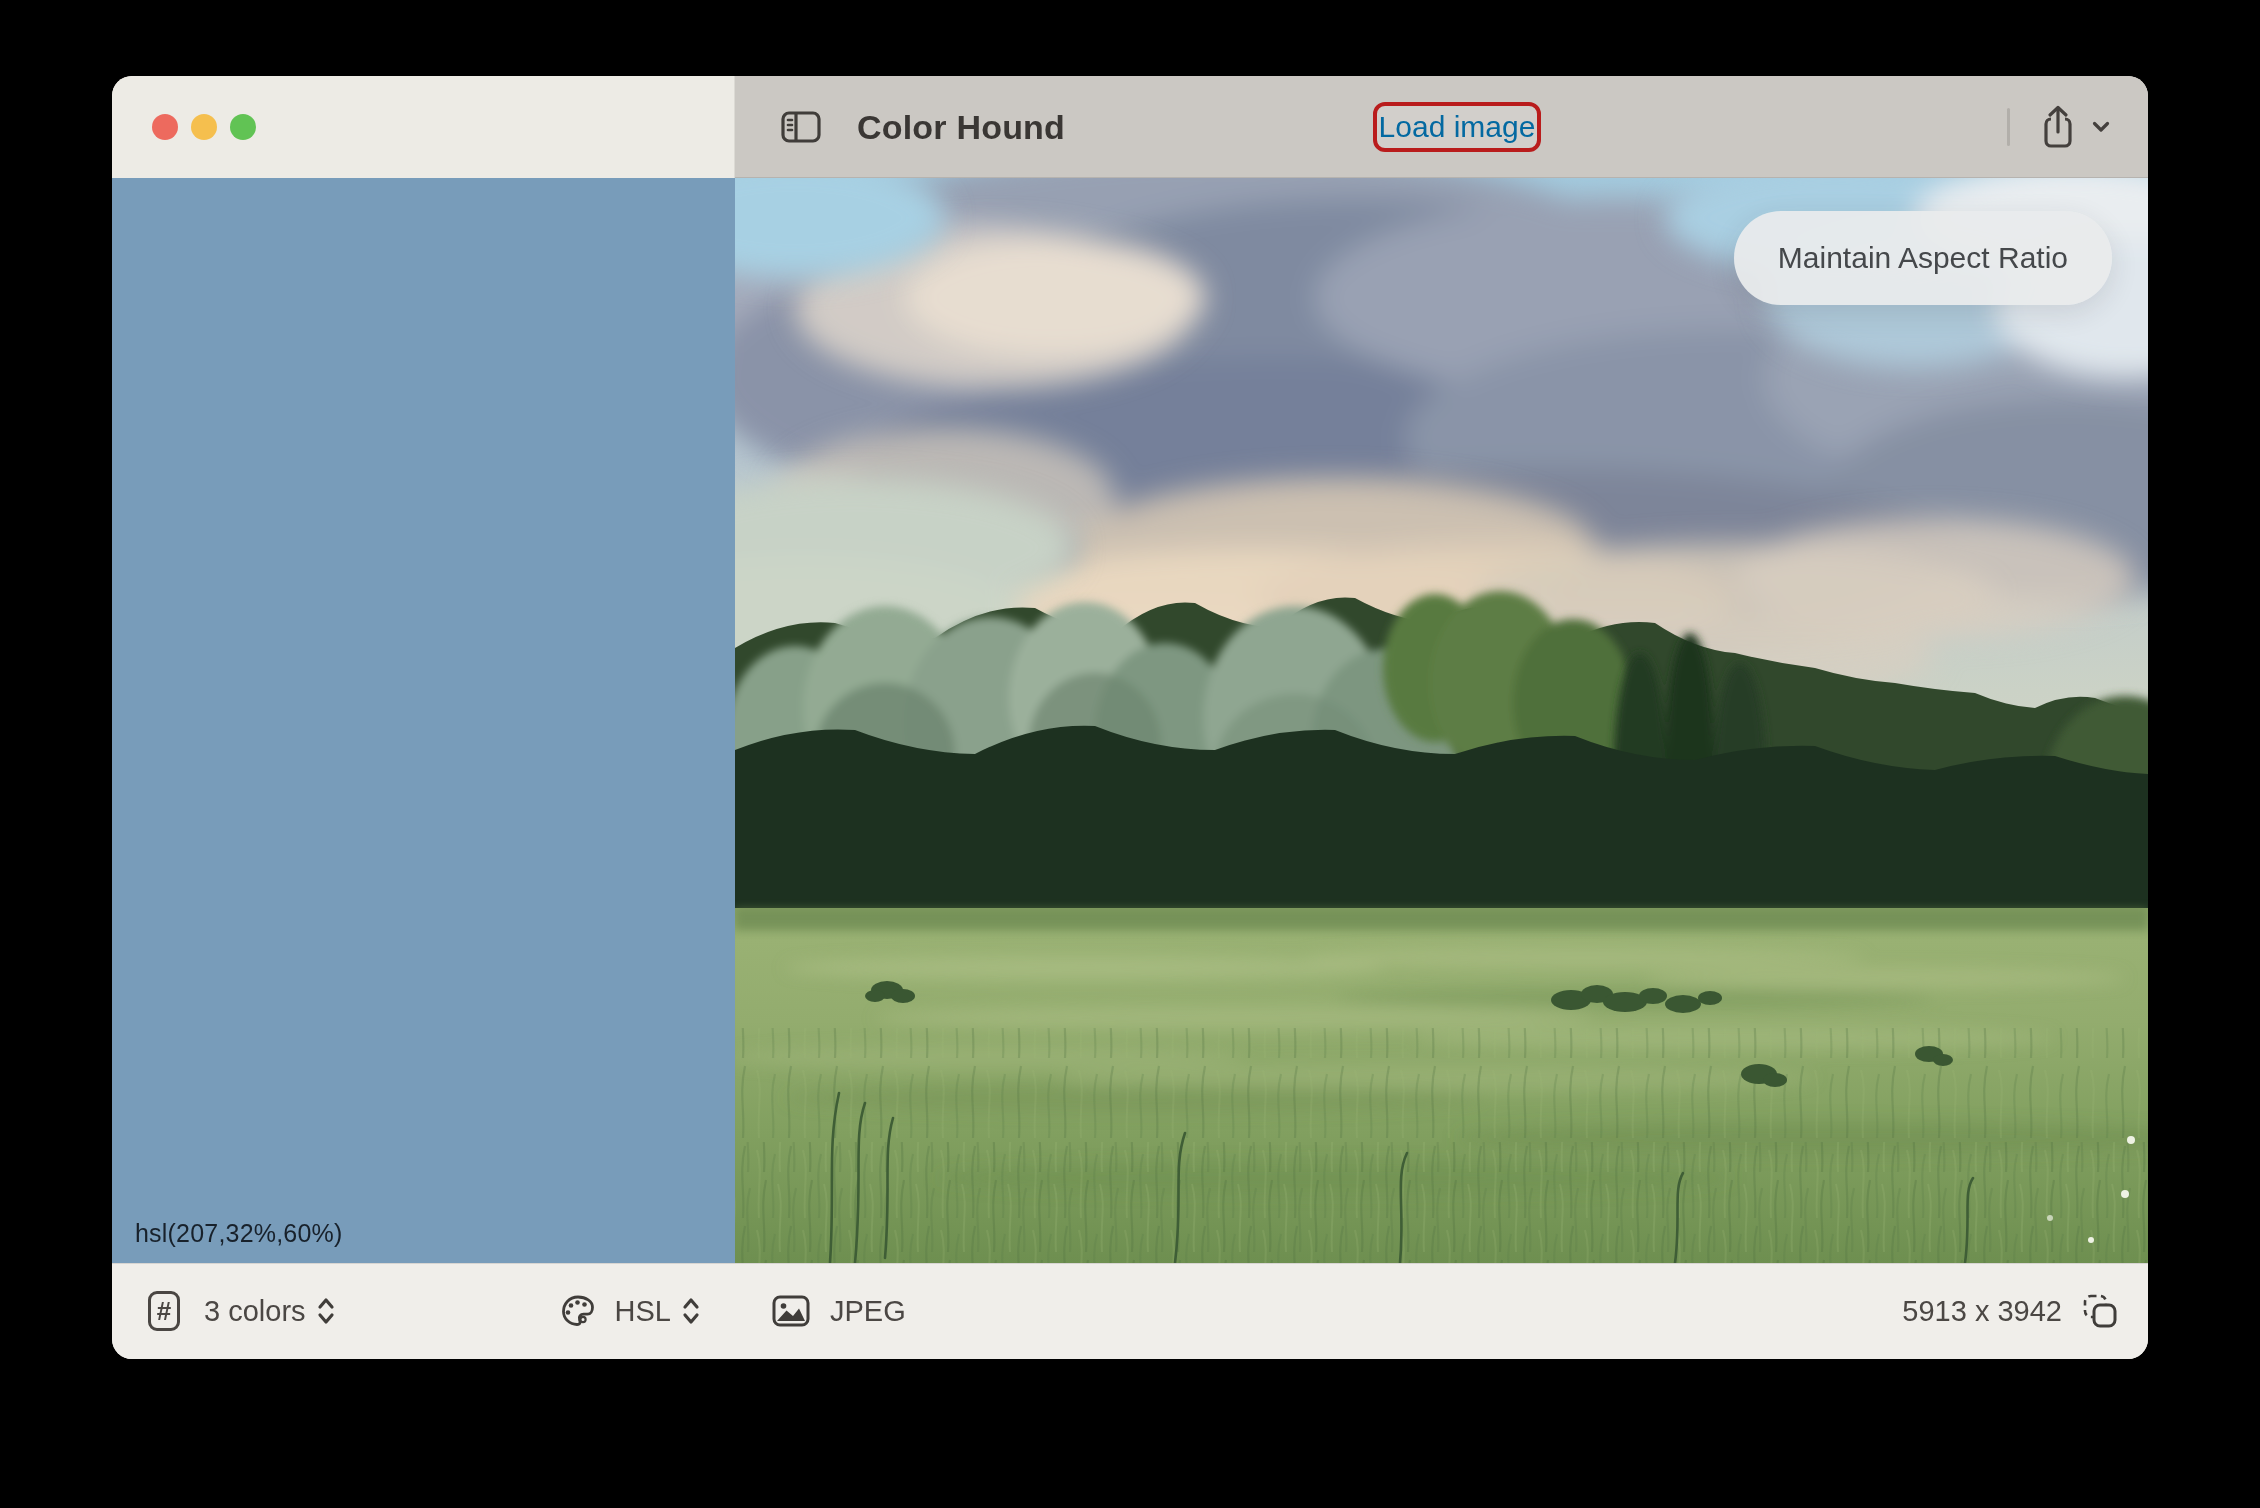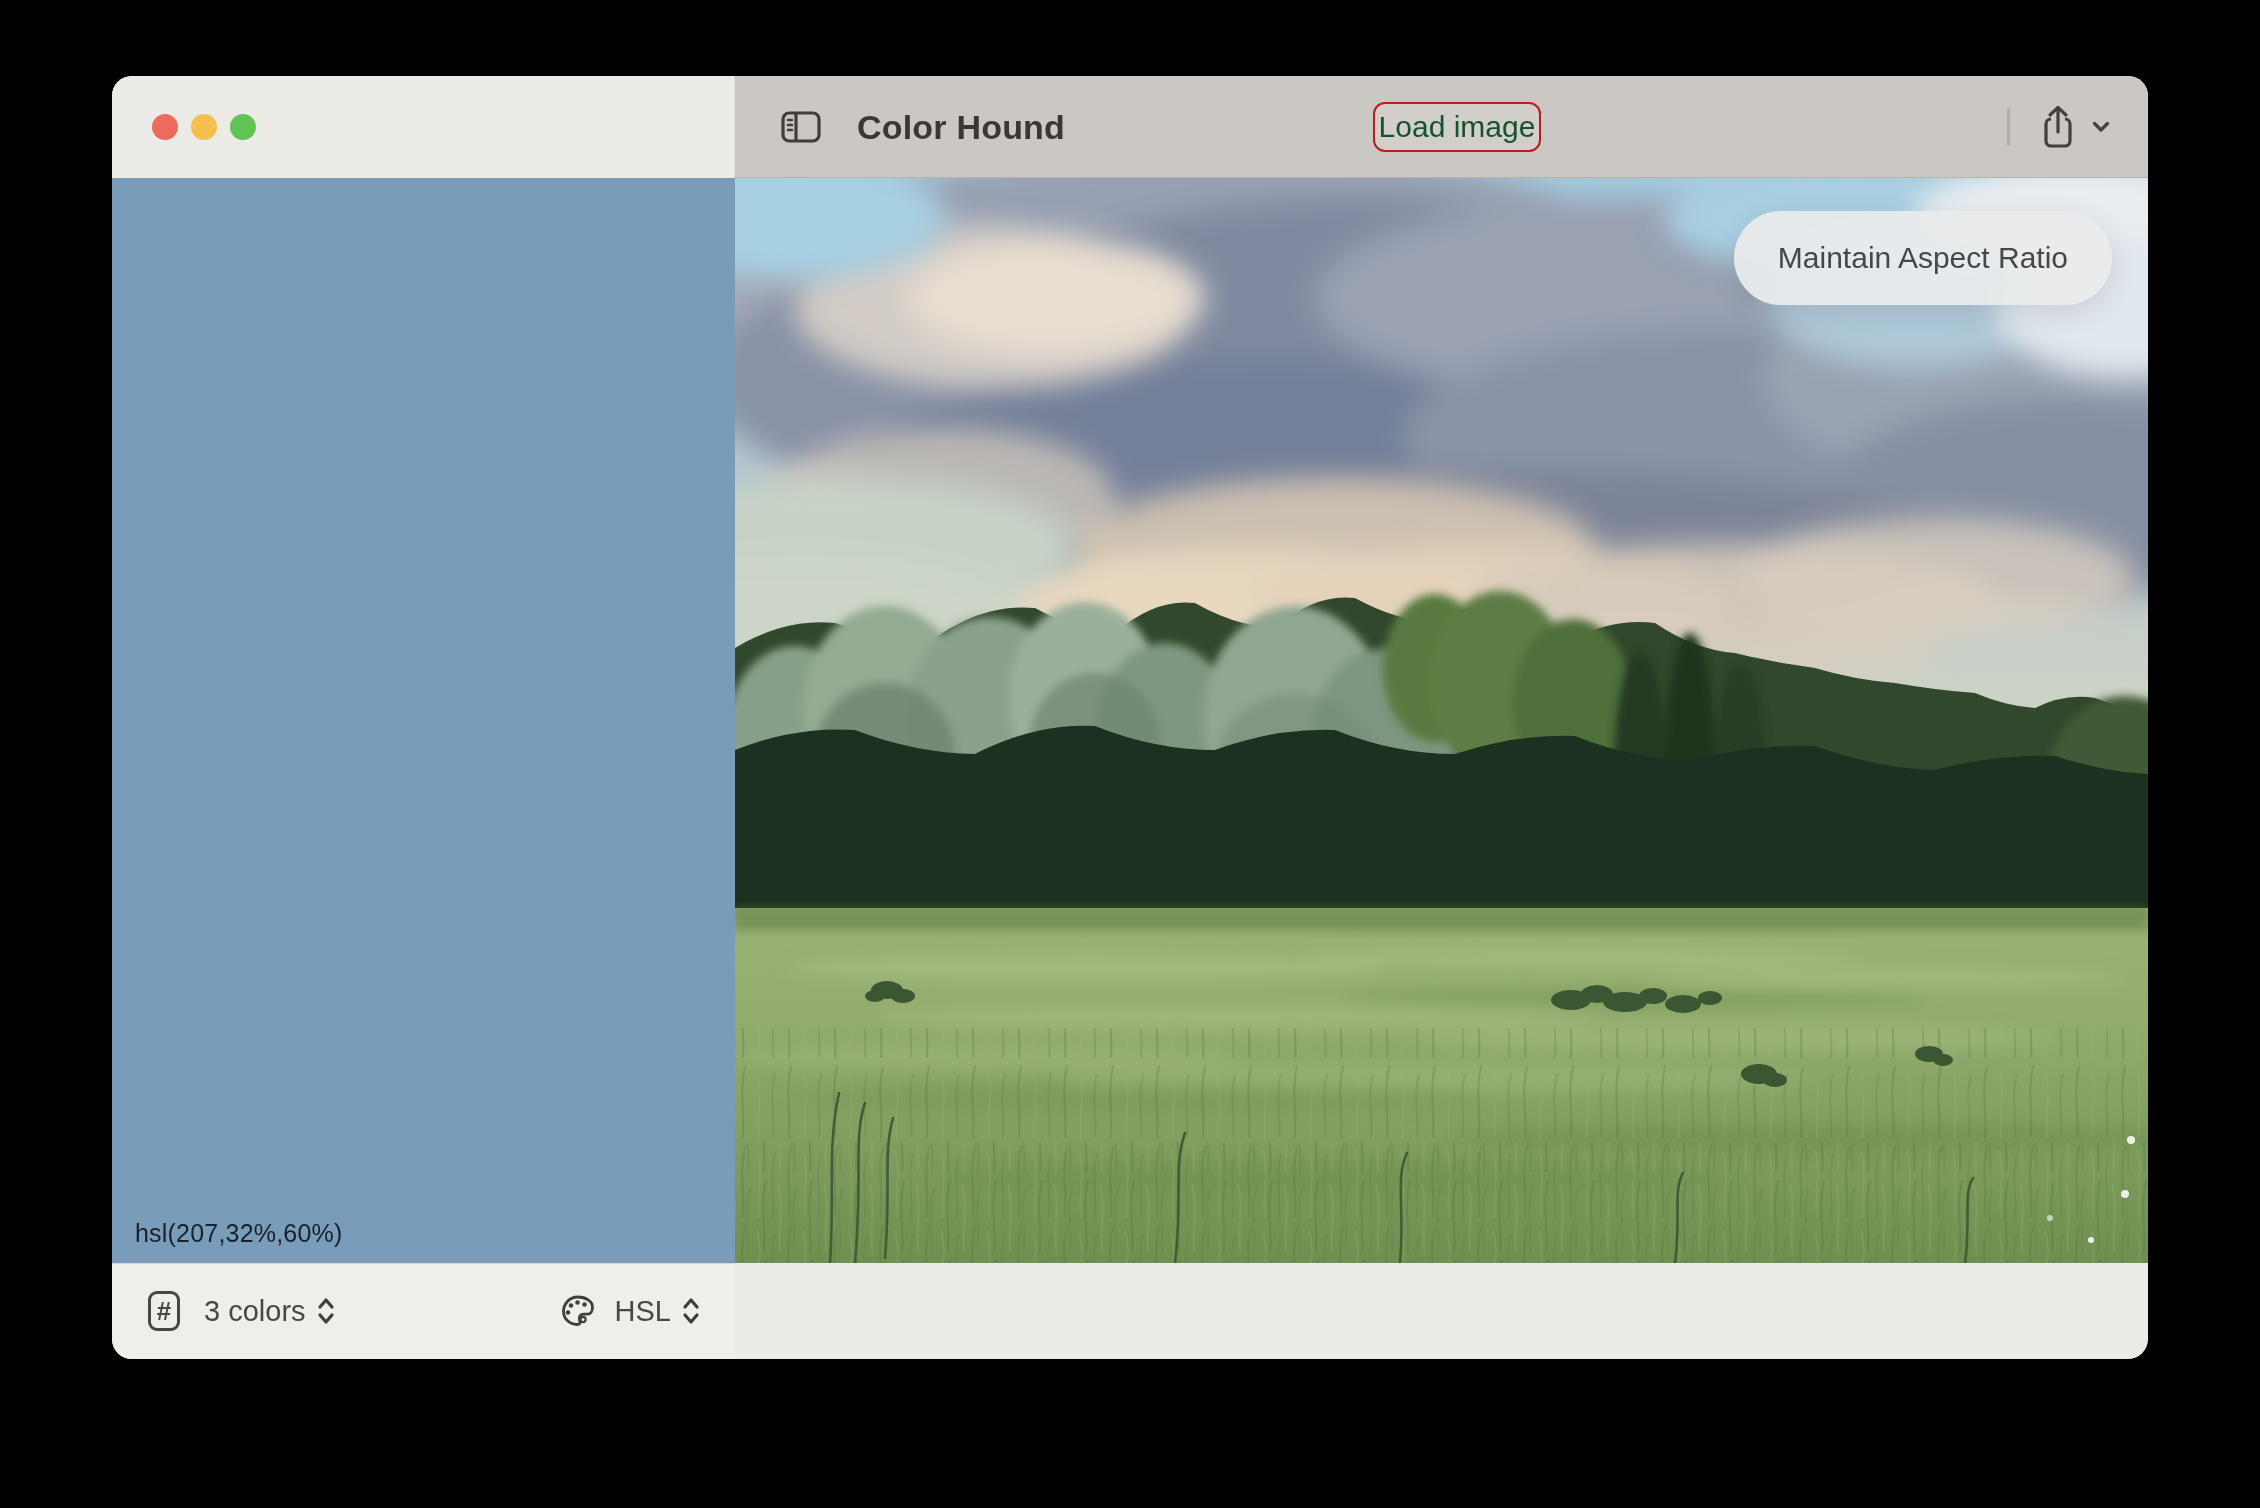--- a/index.html
+++ b/index.html
@@ -14,23 +14,23 @@
   
   .titlebar-left { background:#edebe5; display:flex; align-items:center; padding-left:40px;
                    border-right:1px solid rgba(0,0,0,.07); }
   .lights { display:flex; gap:13px; }
   .light { width:26px; height:26px; border-radius:50%; }
 
   .titlebar-right { background:#cbc8c3; position:relative; display:flex; align-items:center;
                     padding-left:46px; box-shadow:inset 0 -1px 0 rgba(0,0,0,.10); }
   .app-title { font-size:34px; font-weight:700; color:#3a3734; margin-left:36px; letter-spacing:.2px; }
   .load-btn { position:absolute; left:638px; top:26px; width:168px; height:50px;
-              border:2px solid #b91c1c; border-radius:12px; background:rgba(255,255,255,.14);
+              border:4px solid #b91c1c; border-radius:12px; background:rgba(255,255,255,.14);
               display:flex; align-items:center; justify-content:center;
-              font-size:30px; color:#14532d; cursor:default; }
+              font-size:30px; color:#0369a1; cursor:default; }
   .share-cluster { position:absolute; right:38px; top:0; height:100%;
                    display:flex; align-items:center; gap:16px; }
   .tb-divider { width:3px; height:38px; border-radius:2px; background:#b2afaa; margin-right:14px; }
   .icon { display:block; }
 
   
   .swatch-stack { display:flex; flex-direction:column; }
   .swatch { flex:1 1 0; position:relative;text-align:center; }
   .swatch-label { position:absolute; left:23px; bottom:15px; font-size:25px; letter-spacing:.2px; }
 
@@ -282,14 +282,30 @@
     </svg>
     <span class="gap-md"></span>
     <span>HSL</span>
     <span class="gap-sm"></span>
     <svg class="icon" width="20" height="32" viewBox="0 0 20 32">
       <polyline points="4,12 10,5 16,12" fill="none" stroke="#403d3a" stroke-width="3.2" stroke-linecap="round" stroke-linejoin="round"></polyline>
       <polyline points="4,20 10,27 16,20" fill="none" stroke="#403d3a" stroke-width="3.2" stroke-linecap="round" stroke-linejoin="round"></polyline>
     </svg>
   </div>
 
+  <div class="bbar bbar-right">
+    <svg class="icon" width="38" height="32" viewBox="0 0 38 32">
+      <rect x="2" y="2" width="34" height="28" rx="6" fill="none" stroke="#403d3a" stroke-width="3"></rect>
+      <circle cx="11.5" cy="11" r="2.8" fill="#403d3a"></circle>
+      <path d="M5,26 L14.5,15.5 L21,21 L27,13.5 L33,26 Z" fill="#403d3a"></path>
+    </svg>
+    <span class="gap-md"></span>
+    <span>JPEG</span>
+    <span class="spacer"></span>
+    <span>5913 x 3942</span>
+    <span class="gap-md"></span>
+    <svg class="icon" width="36" height="36" viewBox="0 0 36 36">
+      <rect x="3" y="3" width="21" height="21" rx="6" fill="none" stroke="#403d3a" stroke-width="2.6" stroke-dasharray="5.5 4.5"></rect>
+      <rect x="12" y="12" width="21" height="21" rx="6" fill="#f0eeea" stroke="#403d3a" stroke-width="3"></rect>
+    </svg>
+  </div>
 
 </div>
 
 </body></html>

